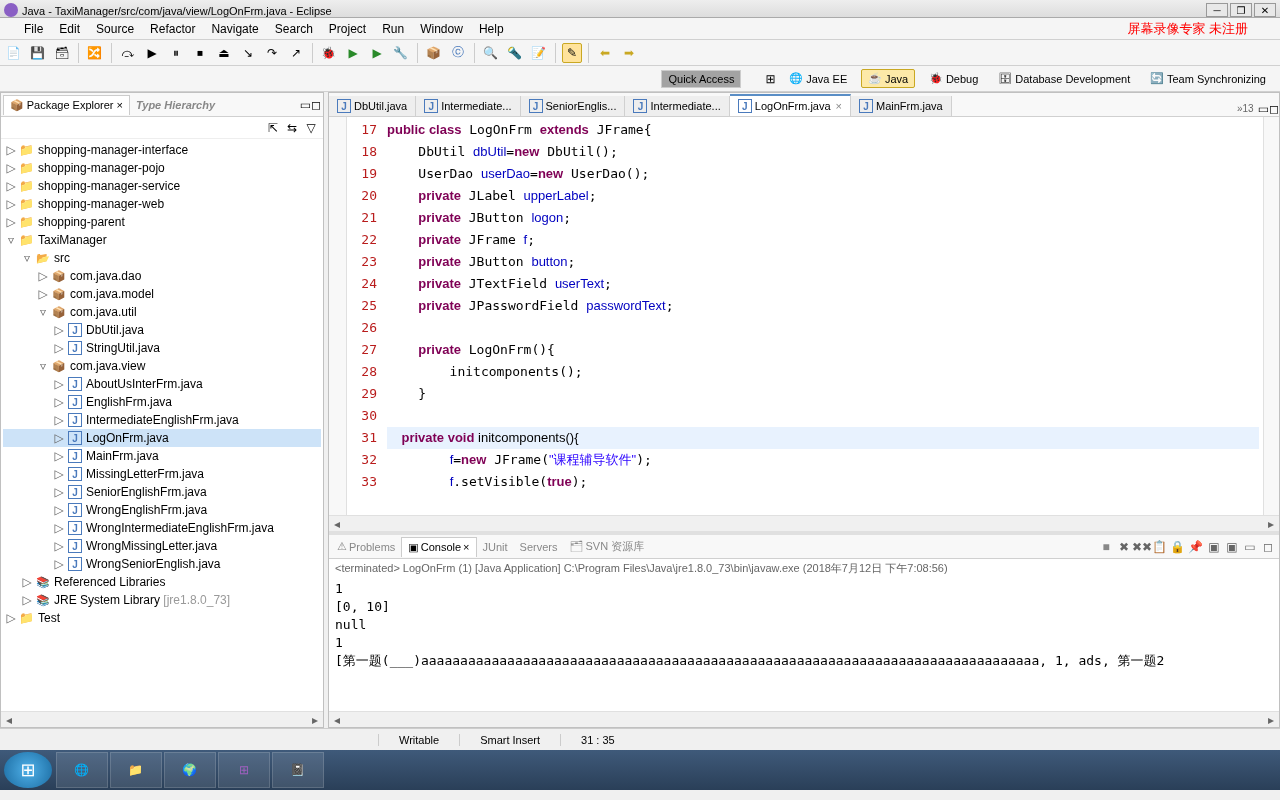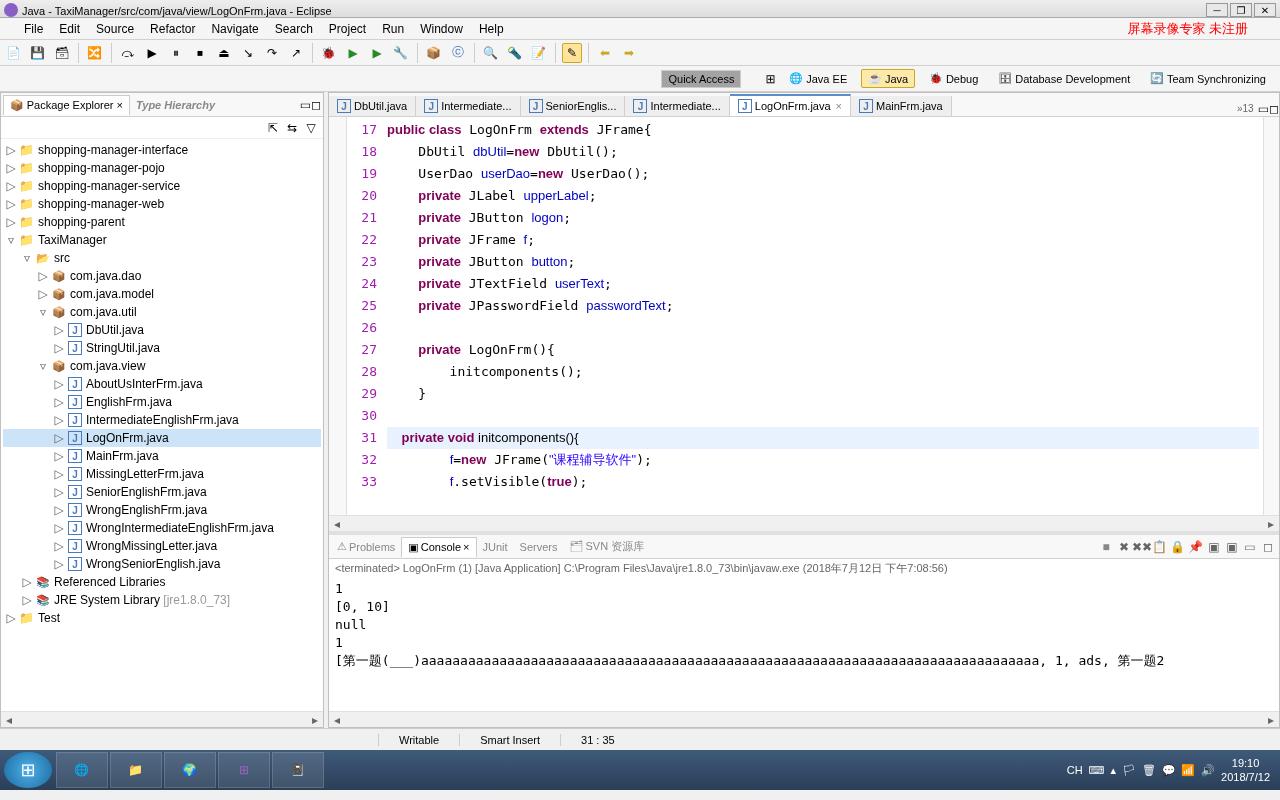--- a/index.html
+++ b/index.html
@@ -37,21 +37,21 @@
 .tree .indent-2 { padding-left: 32px; }
 .tree .indent-3 { padding-left: 48px; }
 .editor-area { flex: 1; display: flex; flex-direction: column; border: 1px solid #c0c0c0; background: #fff; margin-left: 4px; }
 .editor-tabs { height: 24px; display: flex; align-items: flex-end; background: #f8f8f8; border-bottom: 1px solid #d0d0d0; overflow: hidden; }
 .etab { padding: 3px 8px; font-size: 11px; cursor: pointer; display: flex; align-items: center; gap: 3px; border-right: 1px solid #d0d0d0; background: #eee; white-space: nowrap; }
 .etab.active { background: #fff; border-top: 2px solid #5a8ec6; }
 .etab .x { color: #888; margin-left: 2px; }
 .editor-tabs .more { padding: 2px 4px; color: #666; font-size: 10px; }
 .editor-body { flex: 1; display: flex; overflow: hidden; }
 .gutter { width: 18px; background: #f8f8f8; border-right: 1px solid #e0e0e0; }
-.linenos { width: 36px; text-align: right; padding: 2px 6px 2px 0; color: #a21caf; font-family: Consolas, monospace; font-size: 13px; line-height: 22px; }
+.linenos { width: 36px; text-align: right; padding: 2px 6px 2px 0; color: #b91c1c; font-family: Consolas, monospace; font-size: 13px; line-height: 22px; }
 .code { flex: 1; font-family: Consolas, monospace; font-size: 13px; line-height: 22px; padding: 2px 4px; white-space: pre; overflow: auto; }
 .code .kw { color: #7f0055; font-weight: bold; }
 .code .fld { color: #0000c0; }
 .code .str { color: #2a00ff; }
 .code .hl-line { background: #e8f2fe; display: inline-block; width: 100%; }
 .console-panel { height: 196px; border-top: 4px solid #e0e0e0; display: flex; flex-direction: column; background: #fff; }
 .console-tabs { height: 24px; display: flex; align-items: center; border-bottom: 1px solid #d0d0d0; background: #f8f8f8; padding: 0 2px; }
 .console-tabs .ctab { padding: 3px 6px; font-size: 11px; cursor: pointer; color: #888; display: flex; align-items: center; gap: 2px; }
 .console-tabs .ctab.active { color: #000; background: #fff; border-top: 1px solid #ccc; border-left: 1px solid #ccc; border-right: 1px solid #ccc; }
 .console-tabs .spacer { flex: 1; }
@@ -432,27 +432,13 @@
 
 <div class="taskbar">
   <div class="start">⊞</div>
   <div class="tasks">
     <div class="task" style="color:#7ac77a">🌐</div>
     <div class="task" style="color:#f0d070">📁</div>
     <div class="task">🌍</div>
     <div class="task" style="color:#a060c0">⊞</div>
     <div class="task" style="color:#c08040">📓</div>
   </div>
-  <div class="tray">
-    <span>CH</span>
-    <span>⌨</span>
-    <span>▴</span>
-    <span>🏳</span>
-    <span>🗑</span>
-    <span>💬</span>
-    <span>📶</span>
-    <span>🔊</span>
-    <div class="clock">
-      <div>19:10</div>
-      <div>2018/7/12</div>
-    </div>
-  </div>
 </div>
 
 </body></html>

